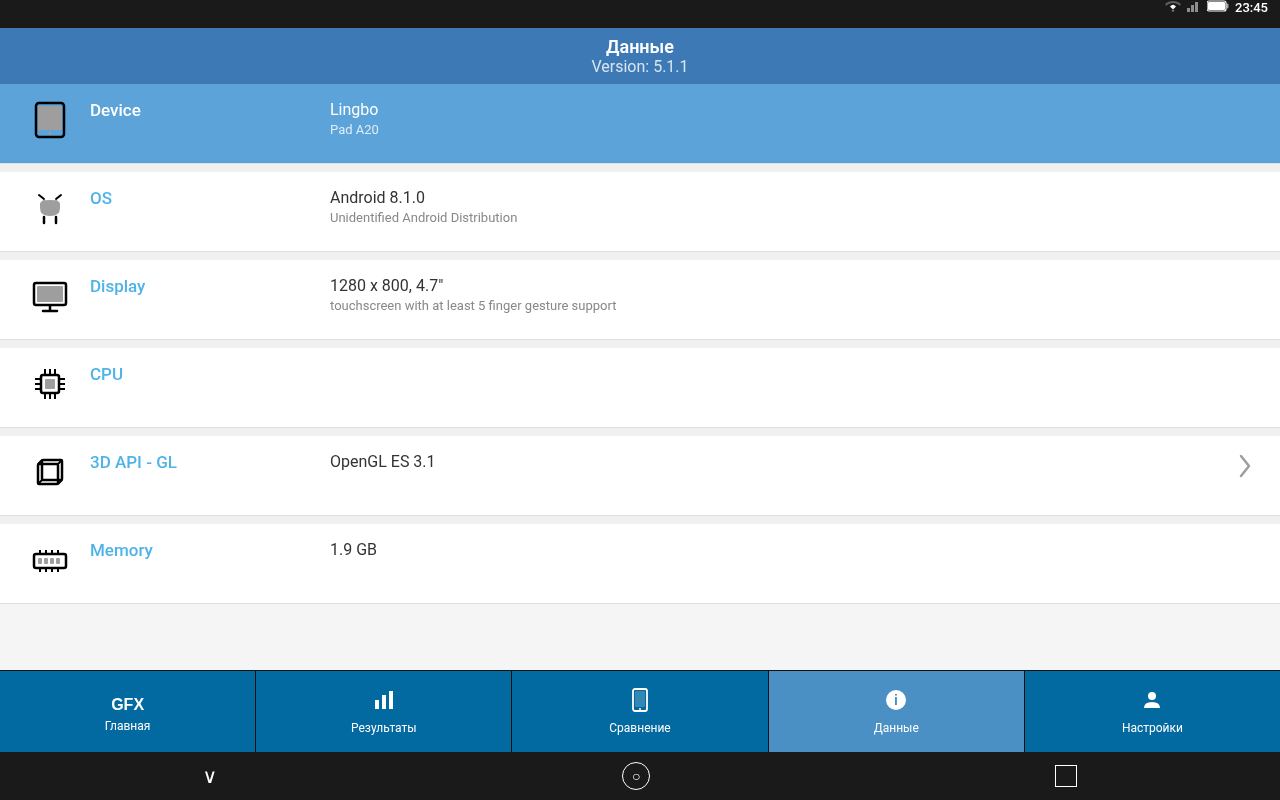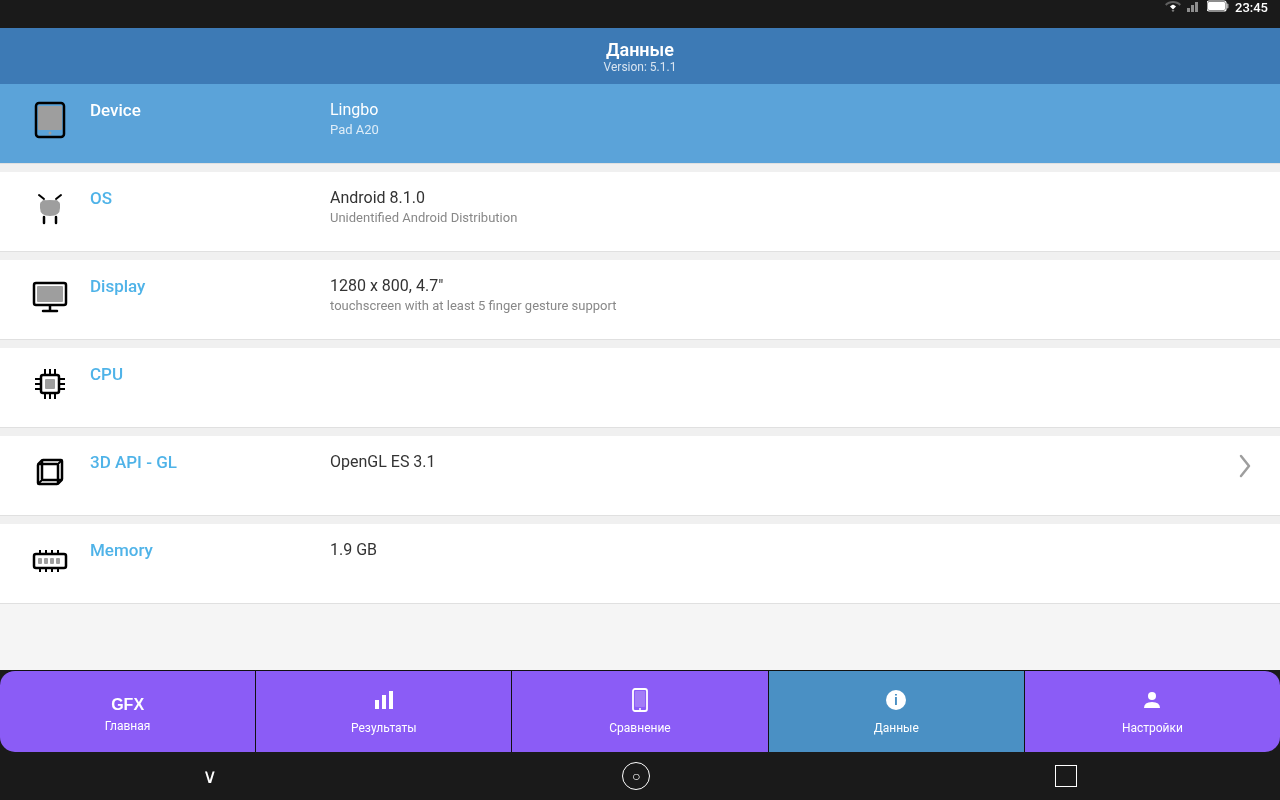--- a/index.html
+++ b/index.html
@@ -43,21 +43,21 @@
       align-items: center;
       justify-content: center;
     }
     #app-title {
       color: white;
       font-size: 18px;
       font-weight: 600;
     }
     #app-version {
       color: rgba(255,255,255,0.8);
-      font-size: 12px;
+      font-size: 16px;
     }
 
     
     #content-area {
       width: 100%;
       height: calc(800px - 28px - 56px - 82px - 48px);
       background: #f5f5f5;
       overflow-y: auto;
     }
 
@@ -134,25 +134,24 @@
     
     .row-separator {
       height: 8px;
       background: #f0f0f0;
     }
 
     
     #bottom-nav {
       width: 100%;
       height: 82px;
-      background: #8b5cf6;
+      background: #0369a1;
       display: flex;
       align-items: stretch;
       border-top: 1px solid #111;
-      border-radius: 15px;
     }
     .nav-item {
       flex: 1;
       display: flex;
       flex-direction: column;
       align-items: center;
       justify-content: center;
       gap: 4px;
       cursor: pointer;
       border-right: 1px solid #111;

